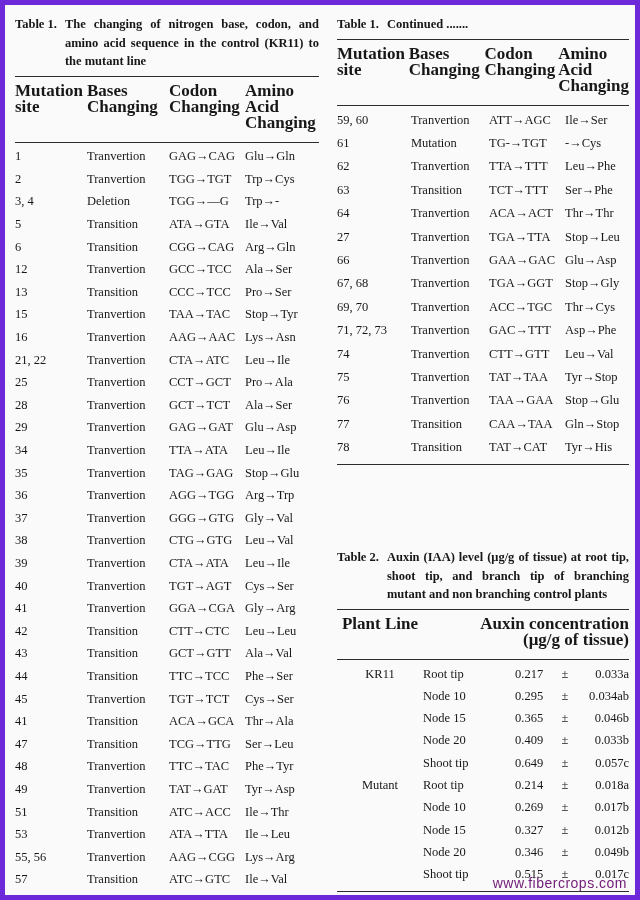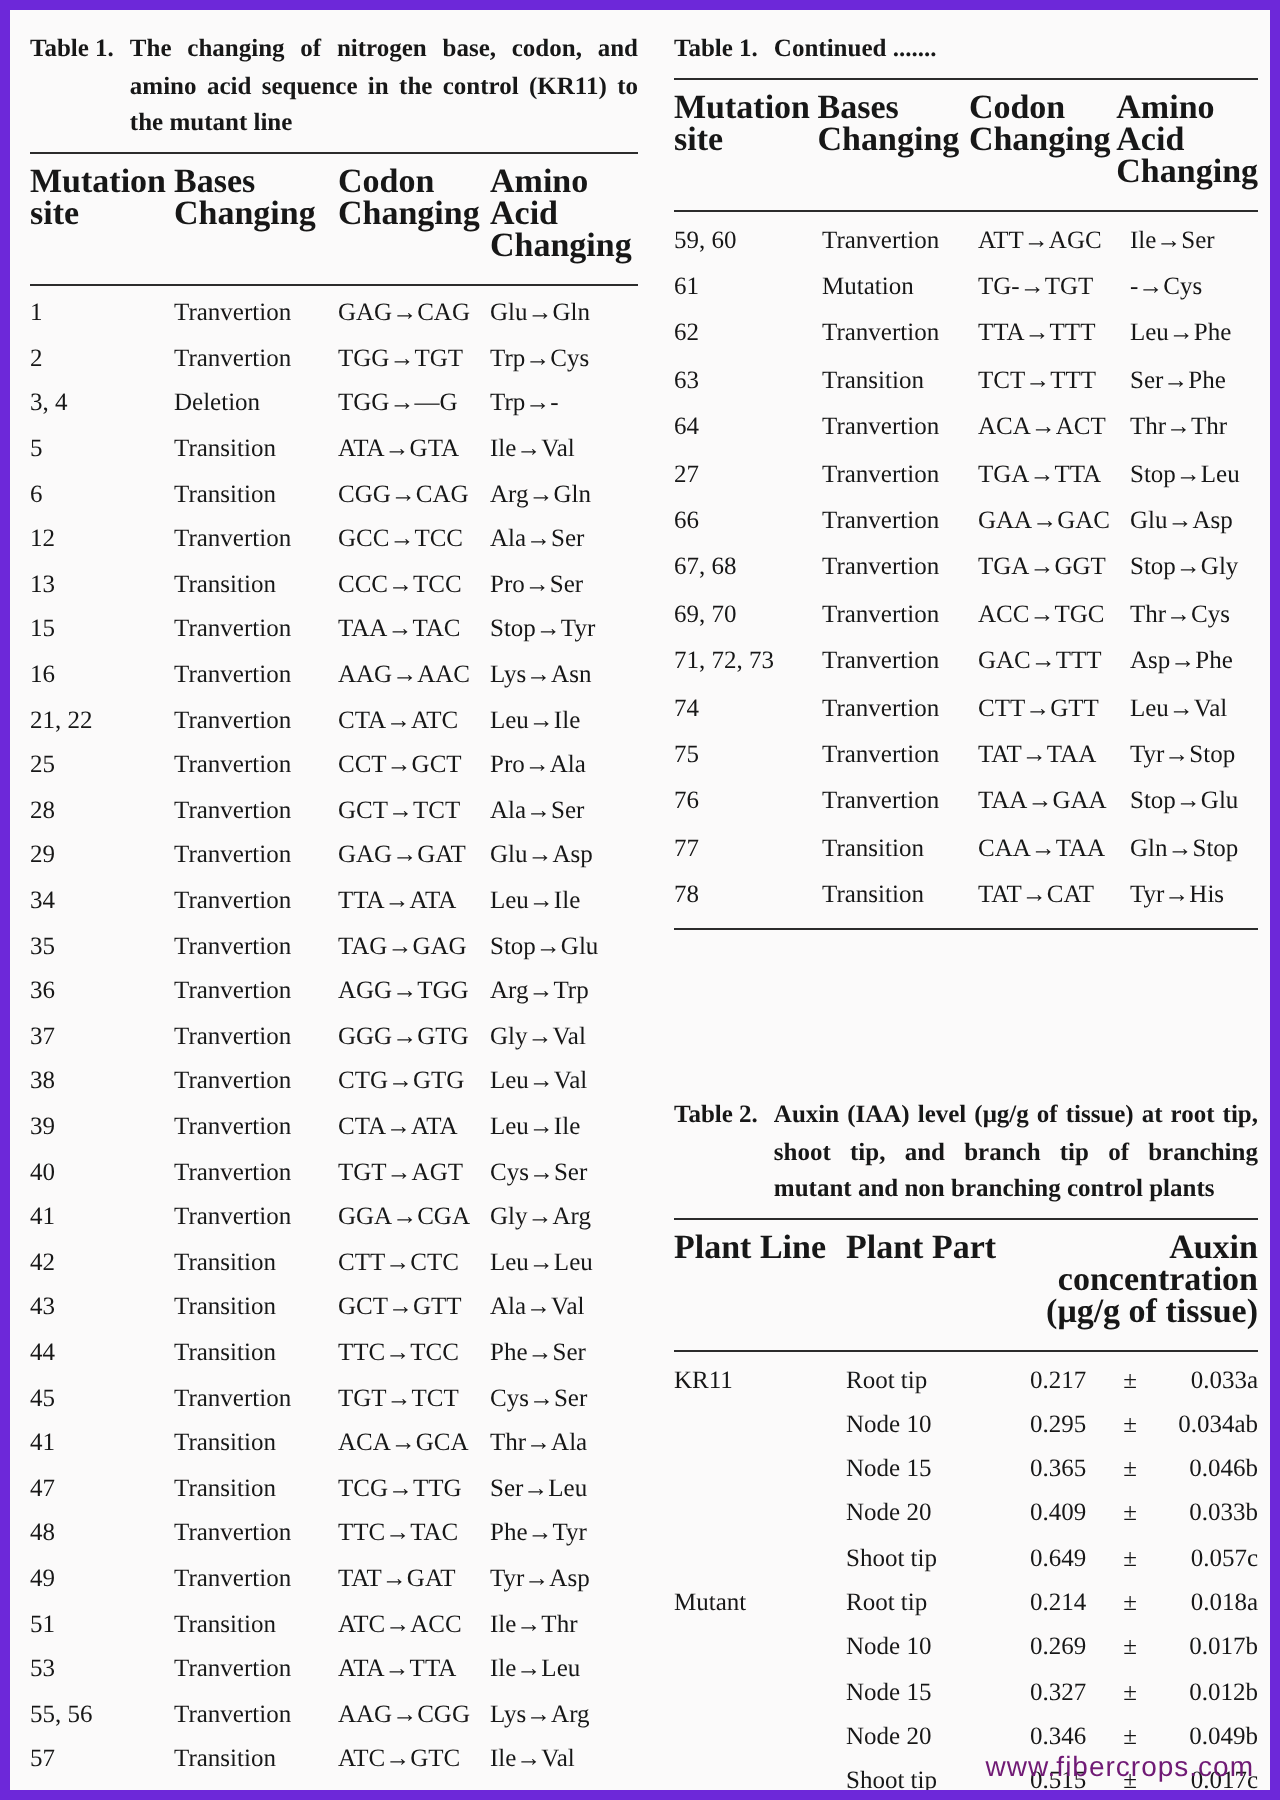--- a/index.html
+++ b/index.html
@@ -32,21 +32,21 @@
 
   
   .t1r .c-site{width:74px;}
   .t1r .c-bases{width:78px;}
   .t1r .c-codon{width:76px;}
   .t1r .c-amino{flex:1;}
   .t1r .drow{height:23.4px;font-family:Liberation Serif, serif;}
 
   
   .t2{margin-top:83px;}
-  .t2 .c-line{width:86px;}
+  .t2 .c-line{width:86px;text-align:center;}
   .t2 .c-part{width:92px;}
   .t2 .c-conc{flex:1;}
   .t2 .drow{height:22.3px;}
   .t2 .conc-head{text-align:right;}
   .t2 .conc-group{display:flex;width:100%;}
   .t2 .c-val{width:40px;text-align:left;}
   .t2 .c-pm{width:20px;text-align:center;}
   .t2 .c-err{flex:1;text-align:right;}
 
   .note{font-size:12.5px;line-height:17px;text-align:justify;margin-top:4px;}
@@ -446,21 +446,20 @@
       </div>
 
       <div class="t2">
         <div class="caption">
           <span class="cap-label">Table 2.</span>
           <span class="cap-title">Auxin (IAA) level (μg/g of tissue) at root tip, shoot tip, and branch tip of branching mutant and non branching control plants</span>
         </div>
         <div class="rule"></div>
         <div class="hrow">
           <div class="c-line">Plant Line</div>
-          <div class="c-part">Plant Part</div>
           <div class="c-conc conc-head">
             <div>Auxin concentration</div>
             <div>(μg/g of tissue)</div>
           </div>
         </div>
         <div class="rule rule-tight"></div>
         <div>
 
             <div class="drow">
               <div class="c-line">KR11</div>

